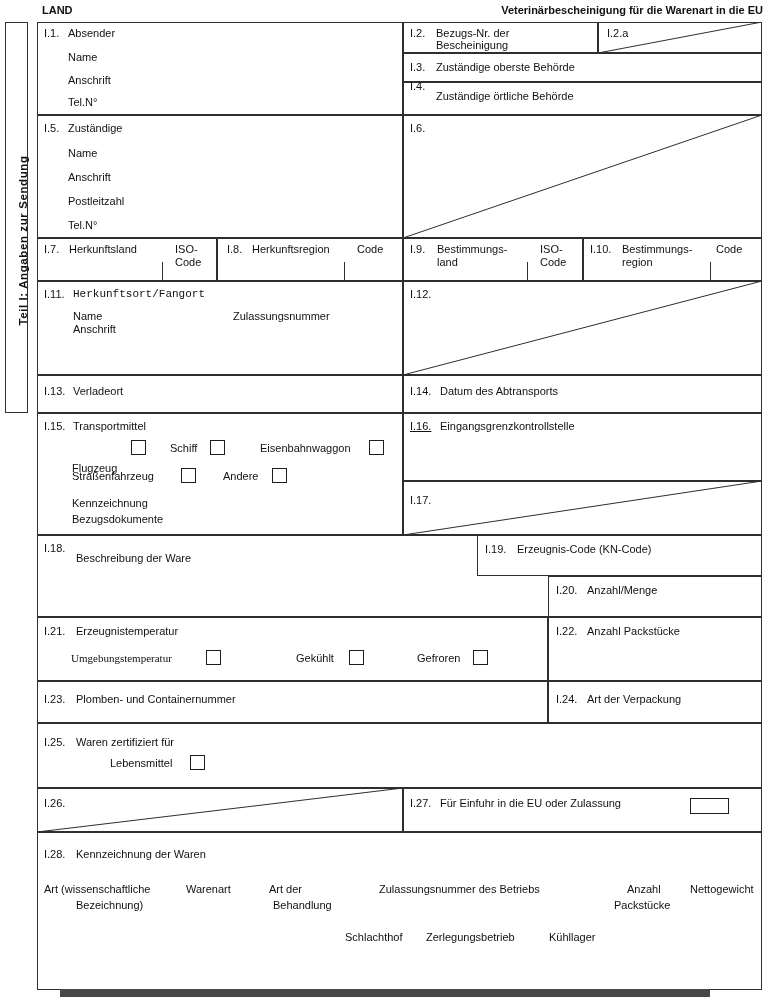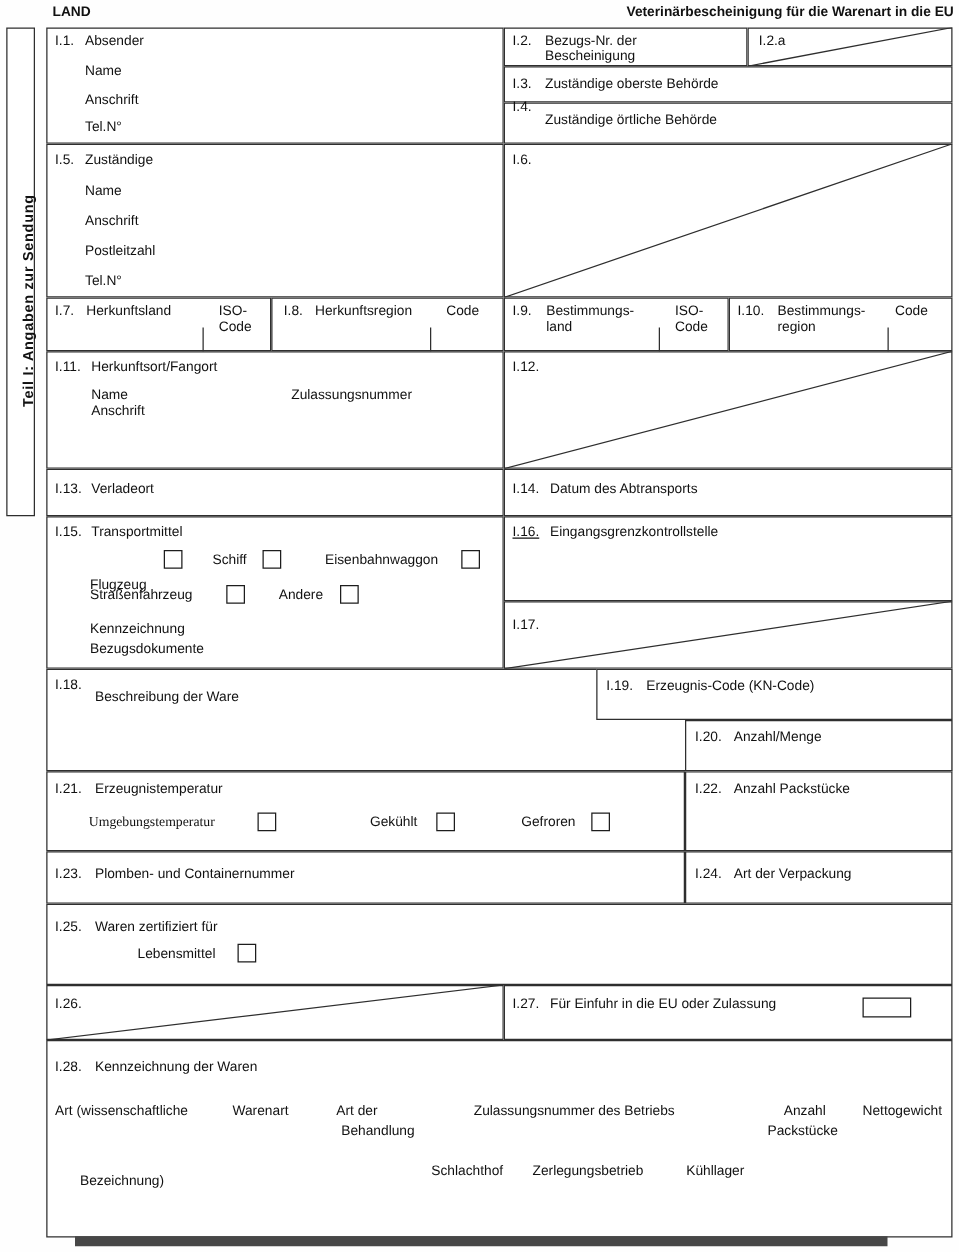--- a/index.html
+++ b/index.html
@@ -127,21 +127,21 @@
   <div class="t" style="left:437px;top:243px;">Bestimmungs-</div>
   <div class="t" style="left:437px;top:256px;">land</div>
   <div class="t" style="left:540px;top:243px;">ISO-</div>
   <div class="t" style="left:540px;top:256px;">Code</div>
   <div class="t" style="left:590px;top:243px;">I.10.</div>
   <div class="t" style="left:622px;top:243px;">Bestimmungs-</div>
   <div class="t" style="left:622px;top:256px;">region</div>
   <div class="t" style="left:716px;top:243px;">Code</div>
 
   <div class="t" style="left:44px;top:288px;">I.11.</div>
-  <div class="t" style="left:73px;top:288px;">Herkunftsort/Fangort</div>
+  <div class="t" style="left:73px;top:288px;font-family:Liberation Mono, monospace;">Herkunftsort/Fangort</div>
   <div class="t" style="left:73px;top:310px;">Name</div>
   <div class="t" style="left:233px;top:310px;">Zulassungsnummer</div>
   <div class="t" style="left:73px;top:323px;">Anschrift</div>
   <div class="t" style="left:410px;top:288px;">I.12.</div>
 
   <div class="t" style="left:44px;top:385px;">I.13.</div>
   <div class="t" style="left:73px;top:385px;">Verladeort</div>
   <div class="t" style="left:410px;top:385px;">I.14.</div>
   <div class="t" style="left:440px;top:385px;">Datum des Abtransports</div>
 
@@ -193,21 +193,21 @@
   <div class="cb" style="left:190px;top:755px;"></div>
 
   <div class="t" style="left:44px;top:797px;">I.26.</div>
   <div class="t" style="left:410px;top:797px;">I.27.</div>
   <div class="t" style="left:440px;top:797px;">Für Einfuhr in die EU oder Zulassung</div>
   <div class="inputbox" style="left:690px;top:798px;"></div>
 
   <div class="t" style="left:44px;top:848px;">I.28.</div>
   <div class="t" style="left:76px;top:848px;">Kennzeichnung der Waren</div>
   <div class="t" style="left:44px;top:883px;">Art (wissenschaftliche</div>
-  <div class="t" style="left:64px;top:899px;margin-top:40px;">Bezeichnung)</div>
+  <div class="t" style="left:76px;top:899px;">Bezeichnung)</div>
   <div class="t" style="left:186px;top:883px;">Warenart</div>
   <div class="t" style="left:269px;top:883px;">Art der</div>
   <div class="t" style="left:256px;top:899px;padding-left:17px;">Behandlung</div>
   <div class="t" style="left:379px;top:883px;">Zulassungsnummer des Betriebs</div>
   <div class="t" style="left:627px;top:883px;">Anzahl</div>
   <div class="t" style="left:614px;top:899px;">Packstücke</div>
   <div class="t" style="left:690px;top:883px;">Nettogewicht</div>
   <div class="t" style="left:345px;top:931px;">Schlachthof</div>
   <div class="t" style="left:426px;top:931px;">Zerlegungsbetrieb</div>
   <div class="t" style="left:549px;top:931px;">Kühllager</div>

